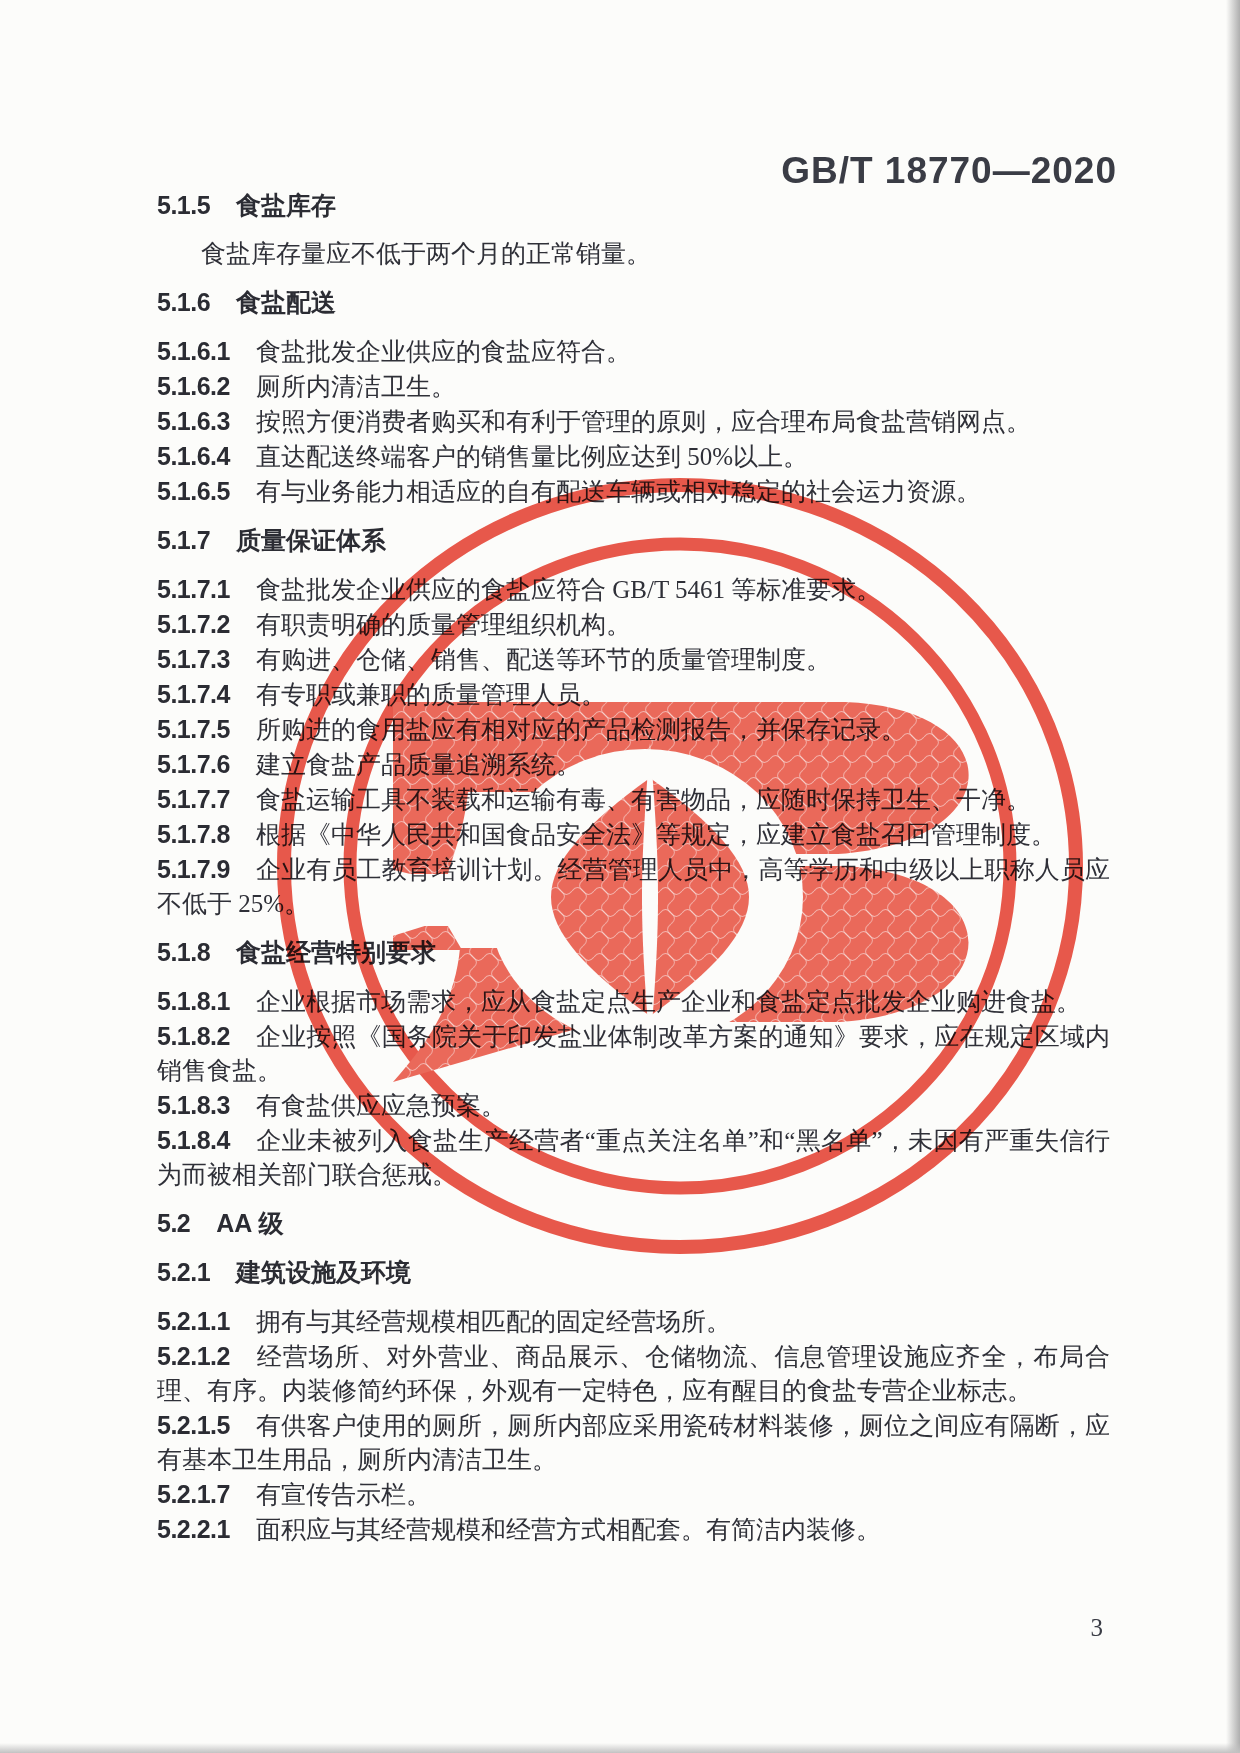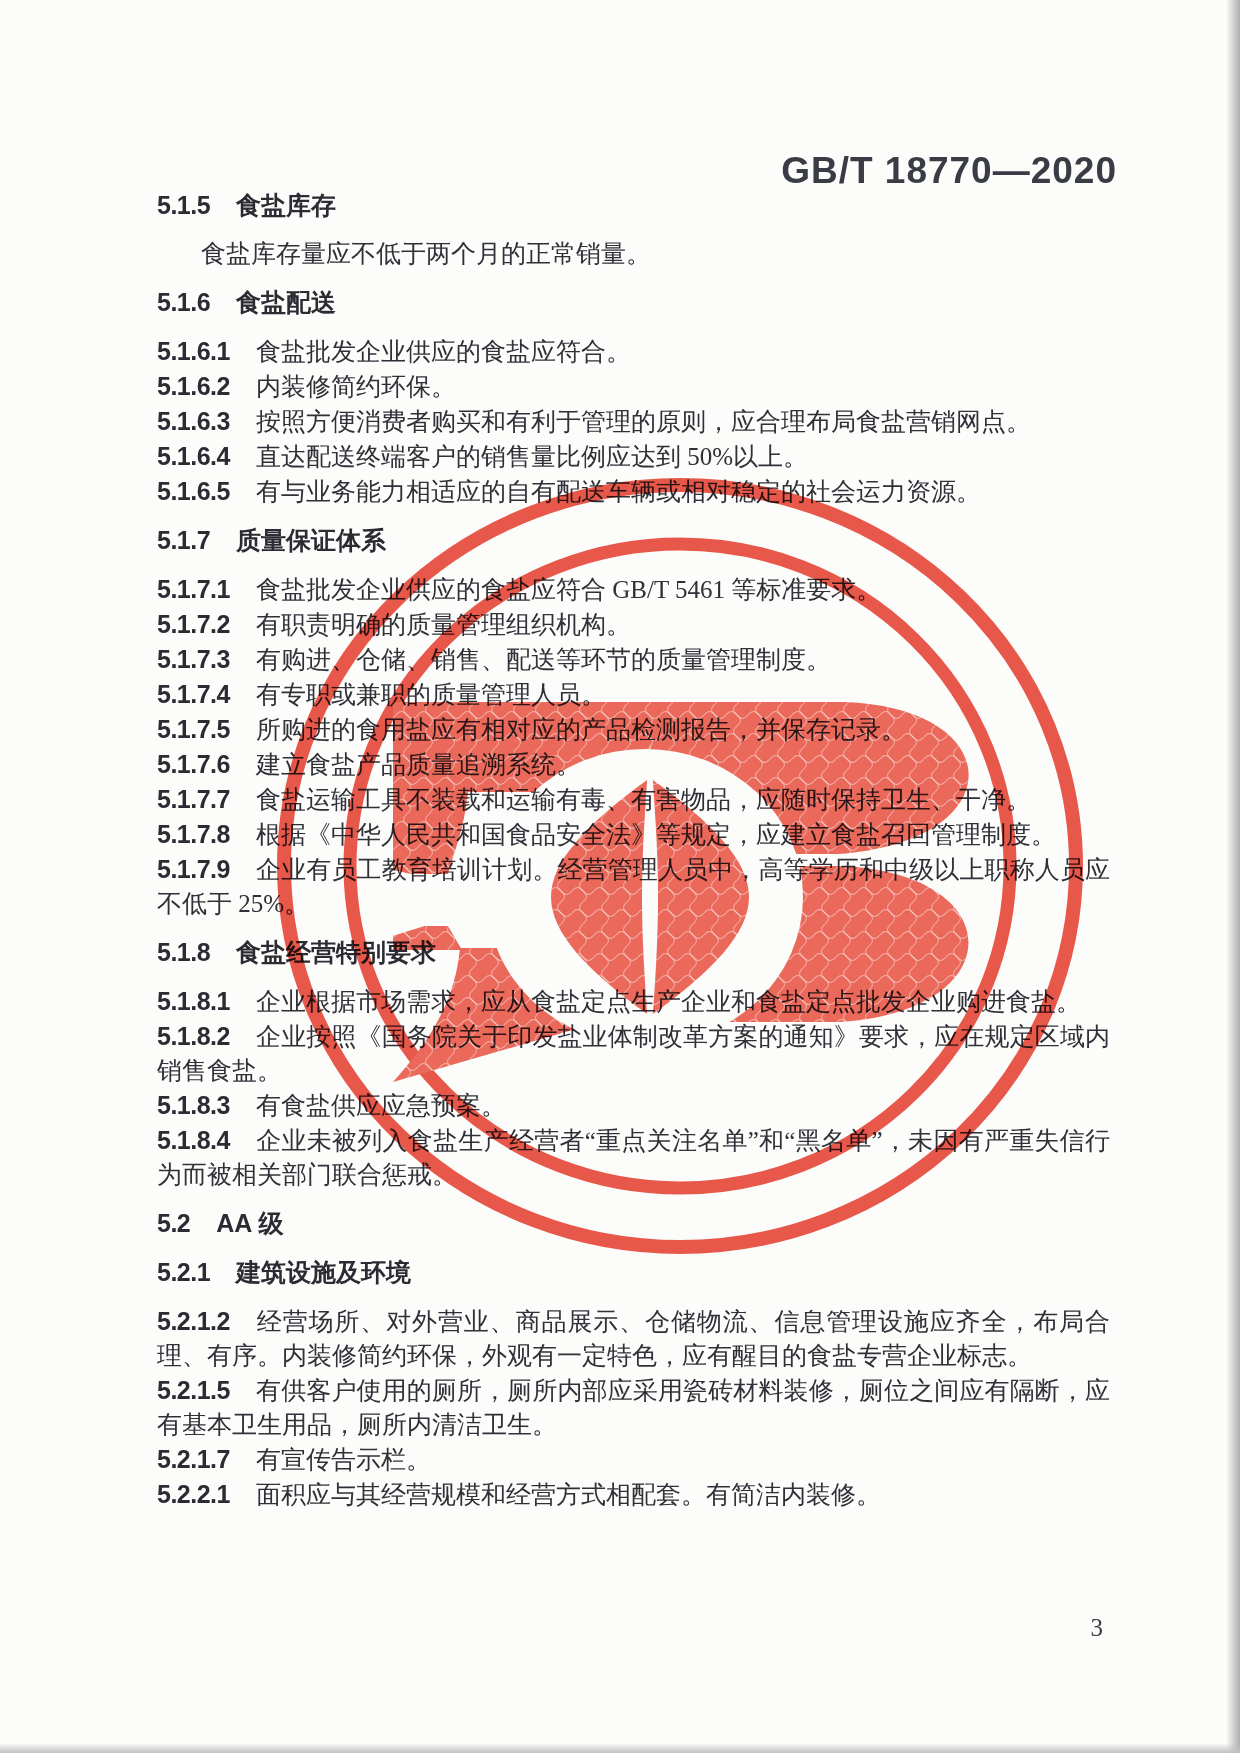--- a/index.html
+++ b/index.html
@@ -55,41 +55,42 @@
 </head>
 <body>
 
 <div class="std-code">GB/T 18770—2020</div>
 
 <div class="doc">
     <p class="row h"><span class="num">5.1.5</span><span class="txt">食盐库存</span></p>
     <p class="row p p-indent"><span class="txt">食盐库存量应不低于两个月的正常销量。</span></p>
     <p class="row h"><span class="num">5.1.6</span><span class="txt">食盐配送</span></p>
     <p class="row c"><span class="num">5.1.6.1</span><span class="txt">食盐批发企业供应的食盐应符合。</span></p>
-    <p class="row c"><span class="num">5.1.6.2</span><span class="txt">内装修简约环保。</span></p>
+    <p class="row c"><span class="num">5.1.6.2</span><span class="txt">厕所内清洁卫生。</span></p>
     <p class="row c"><span class="num">5.1.6.3</span><span class="txt">按照方便消费者购买和有利于管理的原则，应合理布局食盐营销网点。</span></p>
     <p class="row c"><span class="num">5.1.6.4</span><span class="txt">直达配送终端客户的销售量比例应达到 50%以上。</span></p>
     <p class="row c"><span class="num">5.1.6.5</span><span class="txt">有与业务能力相适应的自有配送车辆或相对稳定的社会运力资源。</span></p>
     <p class="row h"><span class="num">5.1.7</span><span class="txt">质量保证体系</span></p>
     <p class="row c"><span class="num">5.1.7.1</span><span class="txt">食盐批发企业供应的食盐应符合 GB/T 5461 等标准要求。</span></p>
     <p class="row c"><span class="num">5.1.7.2</span><span class="txt">有职责明确的质量管理组织机构。</span></p>
     <p class="row c"><span class="num">5.1.7.3</span><span class="txt">有购进、仓储、销售、配送等环节的质量管理制度。</span></p>
     <p class="row c"><span class="num">5.1.7.4</span><span class="txt">有专职或兼职的质量管理人员。</span></p>
     <p class="row c"><span class="num">5.1.7.5</span><span class="txt">所购进的食用盐应有相对应的产品检测报告，并保存记录。</span></p>
     <p class="row c"><span class="num">5.1.7.6</span><span class="txt">建立食盐产品质量追溯系统。</span></p>
     <p class="row c"><span class="num">5.1.7.7</span><span class="txt">食盐运输工具不装载和运输有毒、有害物品，应随时保持卫生、干净。</span></p>
     <p class="row c"><span class="num">5.1.7.8</span><span class="txt">根据《中华人民共和国食品安全法》等规定，应建立食盐召回管理制度。</span></p>
     <p class="row c"><span class="num">5.1.7.9</span><span class="txt">企业有员工教育培训计划。经营管理人员中，高等学历和中级以上职称人员应不低于 25%。</span></p>
     <p class="row h"><span class="num">5.1.8</span><span class="txt">食盐经营特别要求</span></p>
     <p class="row c"><span class="num">5.1.8.1</span><span class="txt">企业根据市场需求，应从食盐定点生产企业和食盐定点批发企业购进食盐。</span></p>
     <p class="row c"><span class="num">5.1.8.2</span><span class="txt">企业按照《国务院关于印发盐业体制改革方案的通知》要求，应在规定区域内销售食盐。</span></p>
     <p class="row c"><span class="num">5.1.8.3</span><span class="txt">有食盐供应应急预案。</span></p>
     <p class="row c"><span class="num">5.1.8.4</span><span class="txt">企业未被列入食盐生产经营者“重点关注名单”和“黑名单”，未因有严重失信行为而被相关部门联合惩戒。</span></p>
     <p class="row h"><span class="num">5.2</span><span class="txt">AA 级</span></p>
     <p class="row h"><span class="num">5.2.1</span><span class="txt">建筑设施及环境</span></p>
+    <p class="row c"><span class="num">5.2.1.1</span><span class="txt">拥有与其经营规模相匹配的固定经营场所。</span></p>
     <p class="row c"><span class="num">5.2.1.2</span><span class="txt">经营场所、对外营业、商品展示、仓储物流、信息管理设施应齐全，布局合理、有序。内装修简约环保，外观有一定特色，应有醒目的食盐专营企业标志。</span></p>
     <p class="row c"><span class="num">5.2.1.5</span><span class="txt">有供客户使用的厕所，厕所内部应采用瓷砖材料装修，厕位之间应有隔断，应有基本卫生用品，厕所内清洁卫生。</span></p>
     <p class="row c"><span class="num">5.2.1.7</span><span class="txt">有宣传告示栏。</span></p>
     <p class="row c"><span class="num">5.2.2.1</span><span class="txt">面积应与其经营规模和经营方式相配套。有简洁内装修。</span></p>
   </div>
 
 <svg class="stamp" viewBox="0 0 1240 1753" xmlns="http://www.w3.org/2000/svg" aria-hidden="true">
   <defs>
     <pattern id="gpat" width="22" height="22" patternUnits="userSpaceOnUse">
       <rect width="22" height="22" fill="#ec5d4e"></rect>

